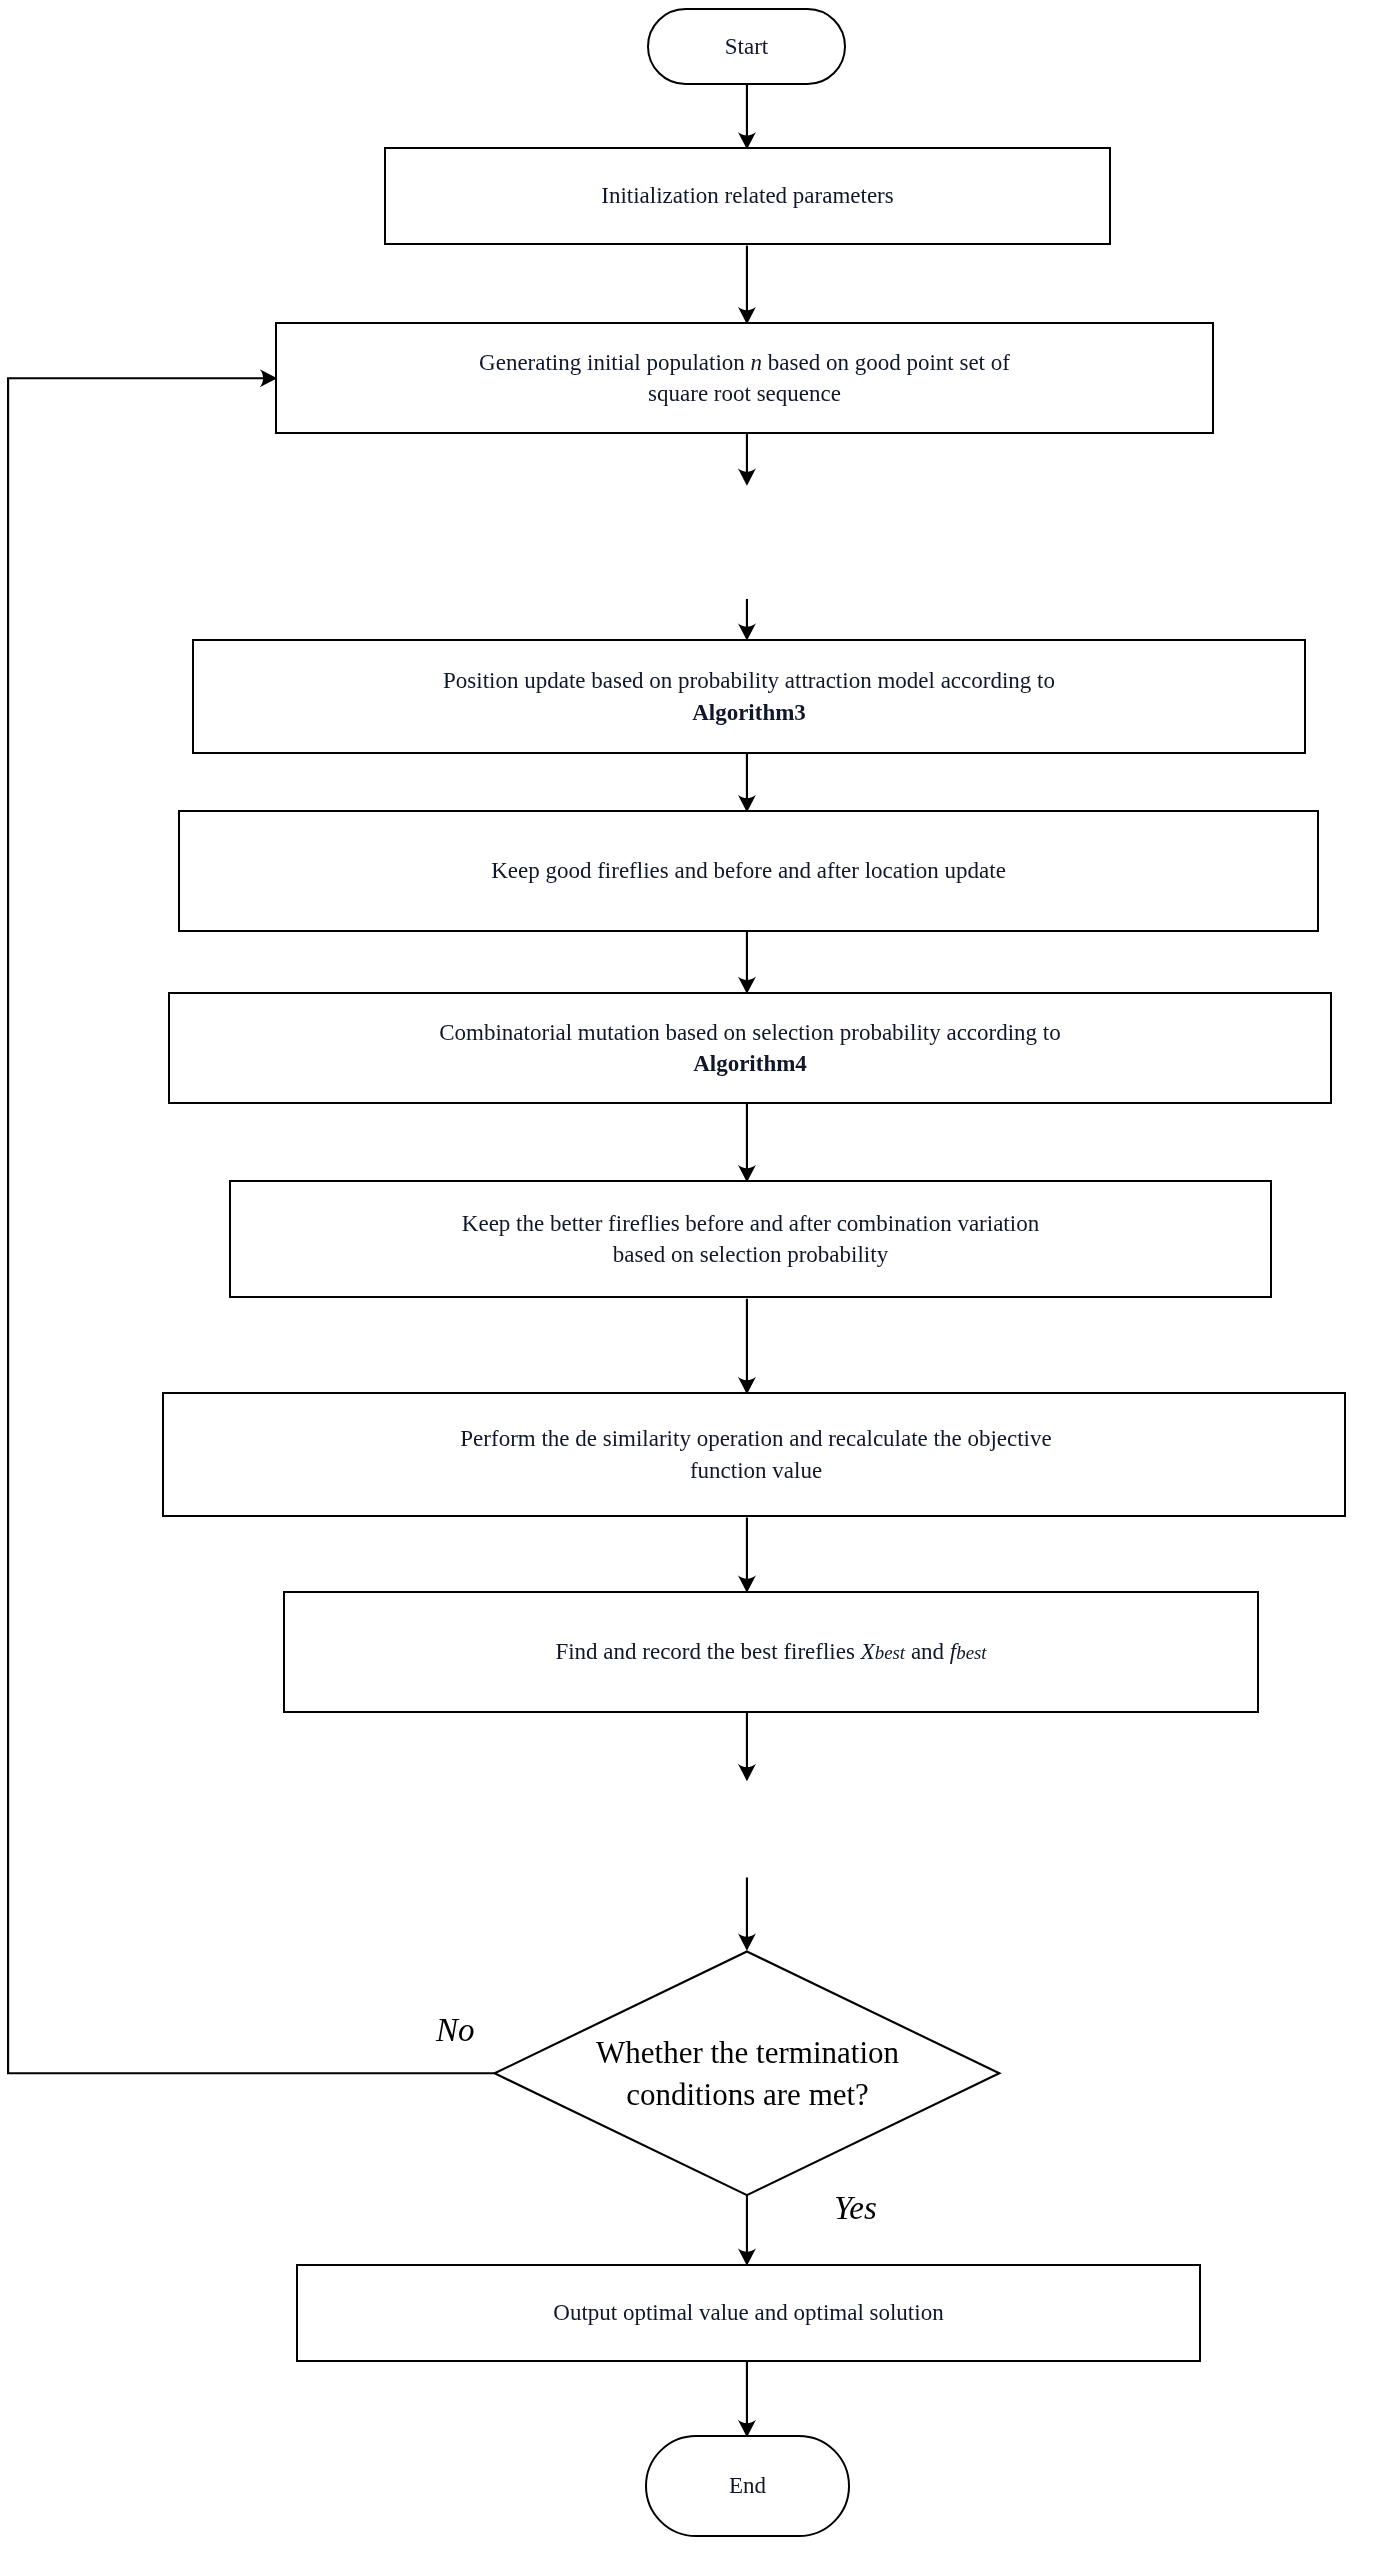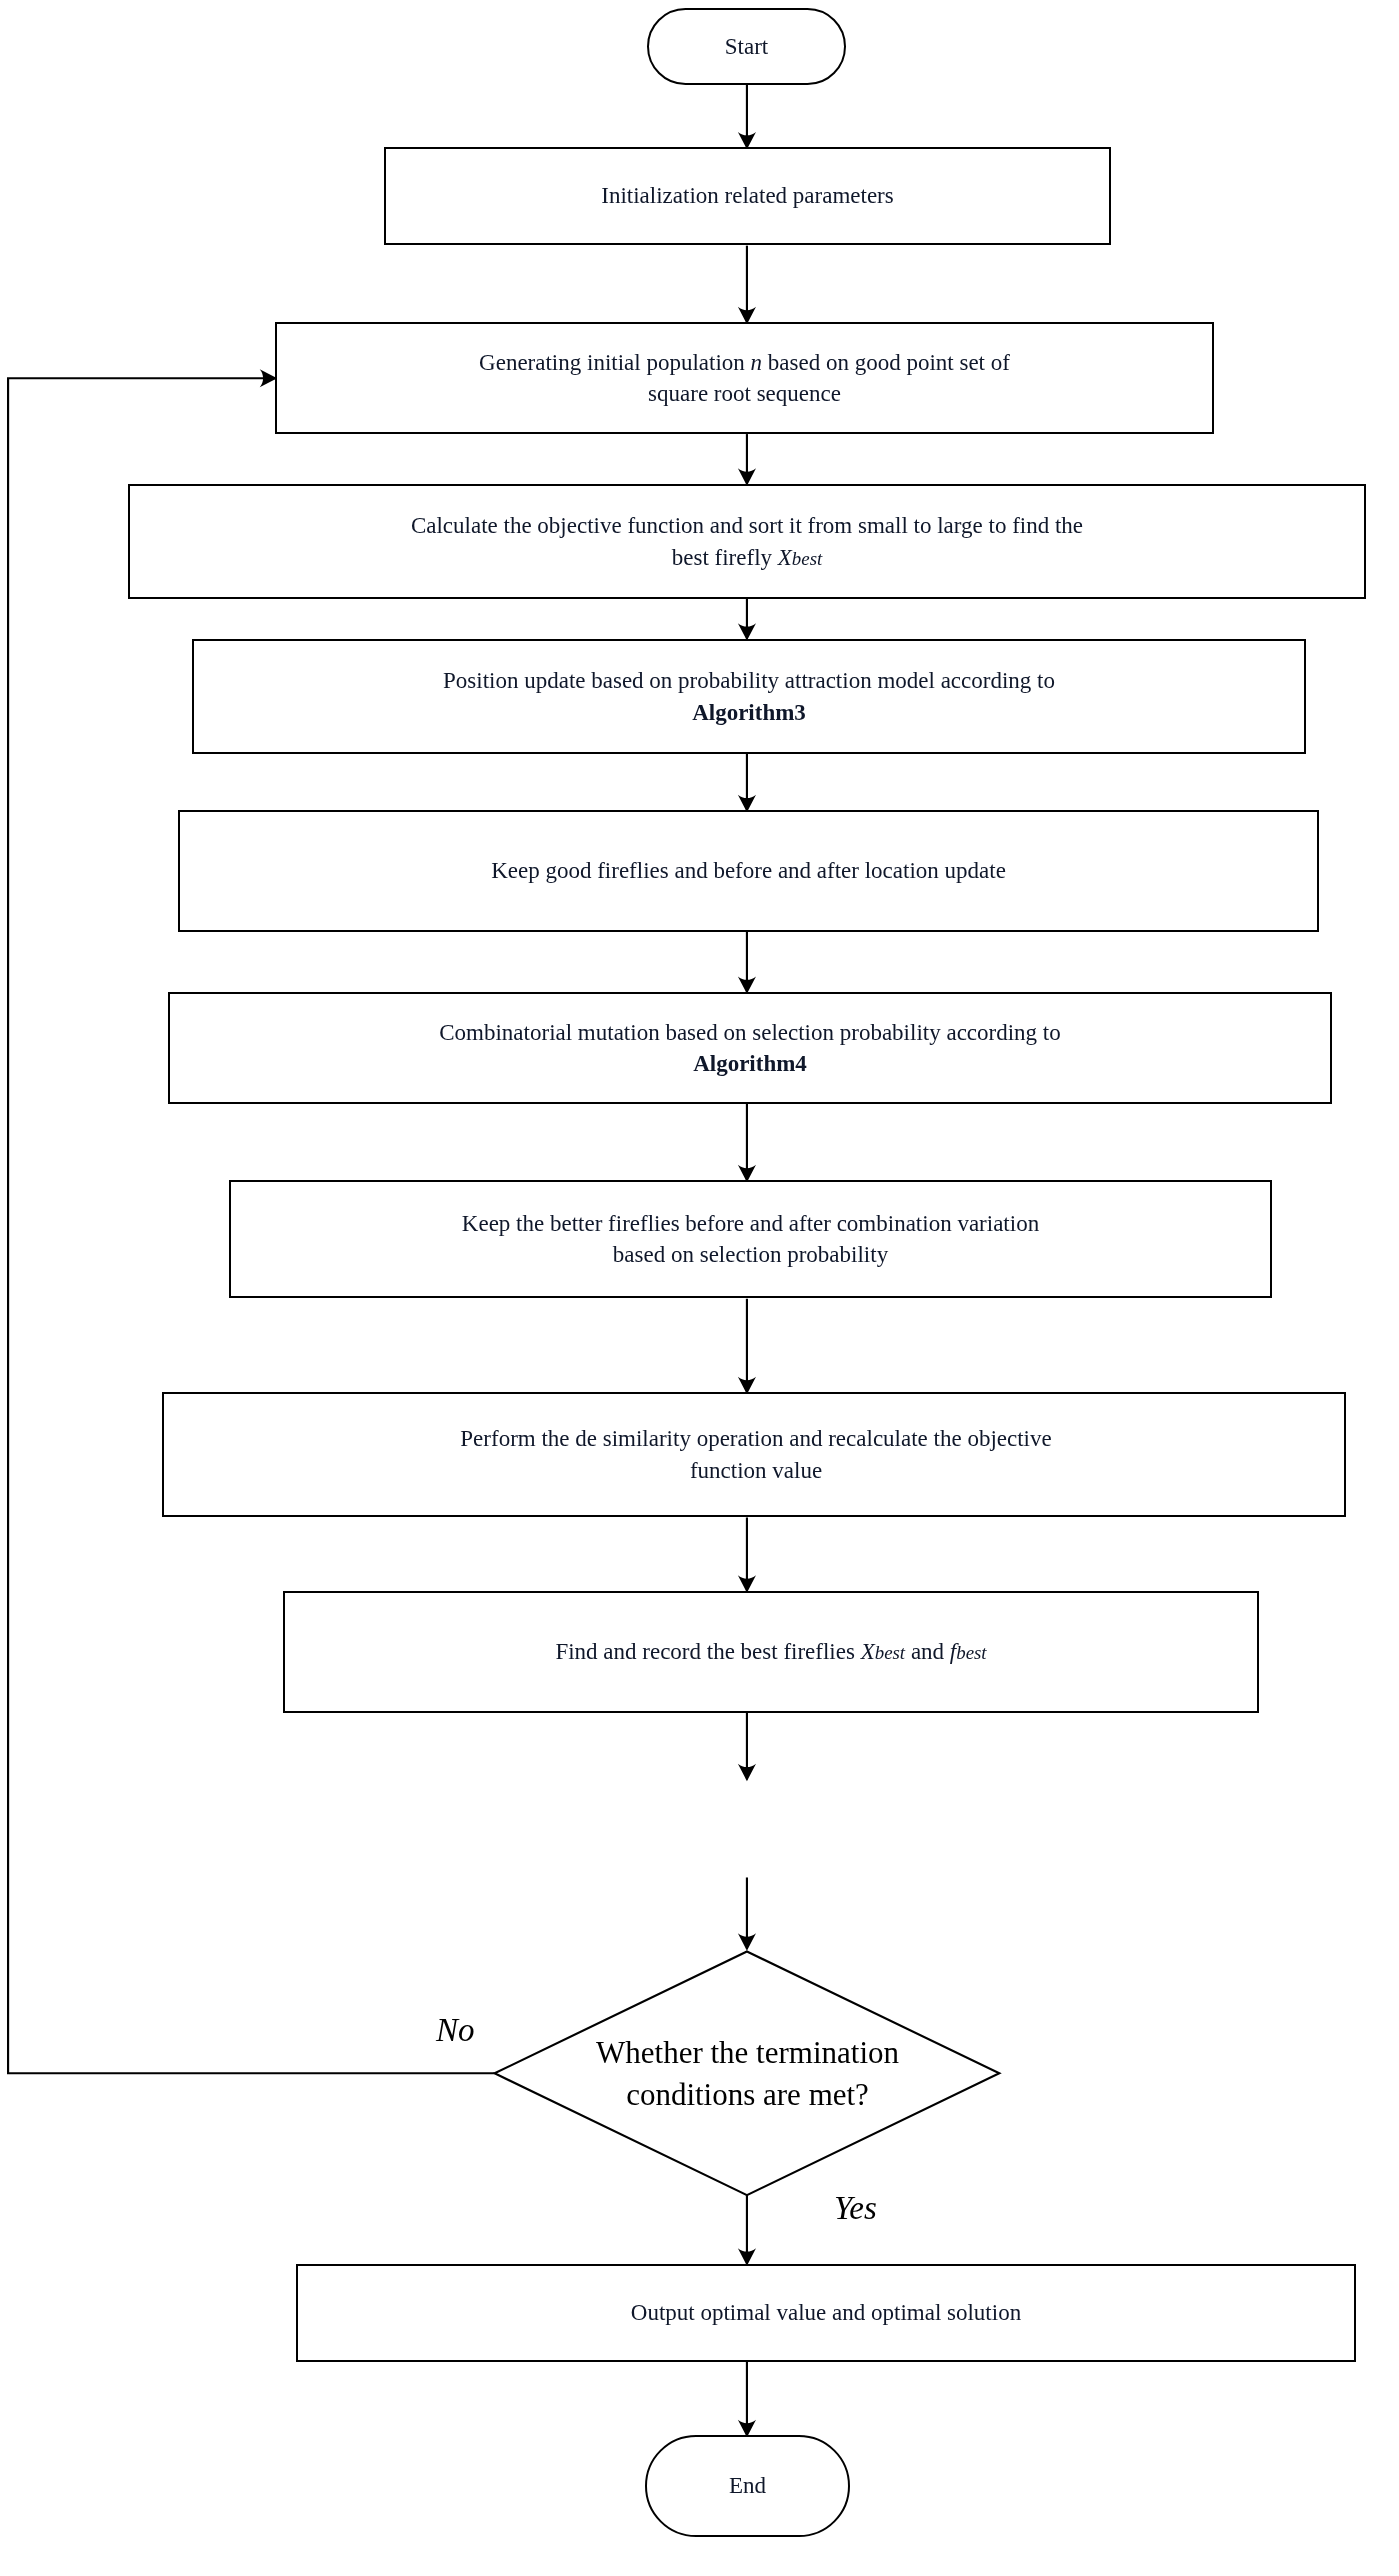--- a/index.html
+++ b/index.html
@@ -132,26 +132,20 @@
     <span class="txt">Initialization related parameters</span>
   </div>
 
   <div class="node process" style="left:275px; top:322px; width:939px; height:112px;">
     <span class="txt">
       <span>Generating initial population </span><i class="var">n</i><span> based on good point set of</span><br>
       <span>square root sequence</span>
     </span>
   </div>
 
-  <div class="node process" style="left:128px; top:484px; width:1238px; height:115px;">
-    <span class="txt">
-      <span>Calculate the objective function and sort it from small to large to find the</span><br>
-      <span>best firefly </span><i class="var"><span>X</span><span class="sub">best</span></i>
-    </span>
-  </div>
 
   <div class="node process" style="left:192px; top:639px; width:1114px; height:115px;">
     <span class="txt">
       <span>Position update based on probability attraction model according to</span><br>
       <b class="alg">Algorithm3</b>
     </span>
   </div>
 
   <div class="node process" style="left:178px; top:810px; width:1141px; height:122px;">
     <span class="txt">Keep good fireflies and before and after location update</span>
@@ -190,21 +184,21 @@
       <span>
         <span>Whether the termination</span><br>
         <span>conditions are met?</span>
       </span>
     </span>
   </div>
 
   <div class="edge-label" style="left:436px; top:2012px;">No</div>
   <div class="edge-label" style="left:834px; top:2190px;">Yes</div>
 
-  <div class="node process" style="left:296px; top:2264px; width:1060px; height:98px;">
+  <div class="node process" style="left:296px; top:2264px; width:905px; height:98px;">
     <span class="txt">Output optimal value and optimal solution</span>
   </div>
 
   <div class="node terminator" style="left:645px; top:2435px; width:205px; height:102px;">
     <span class="txt">End</span>
   </div>
 
 </div>
 
 

